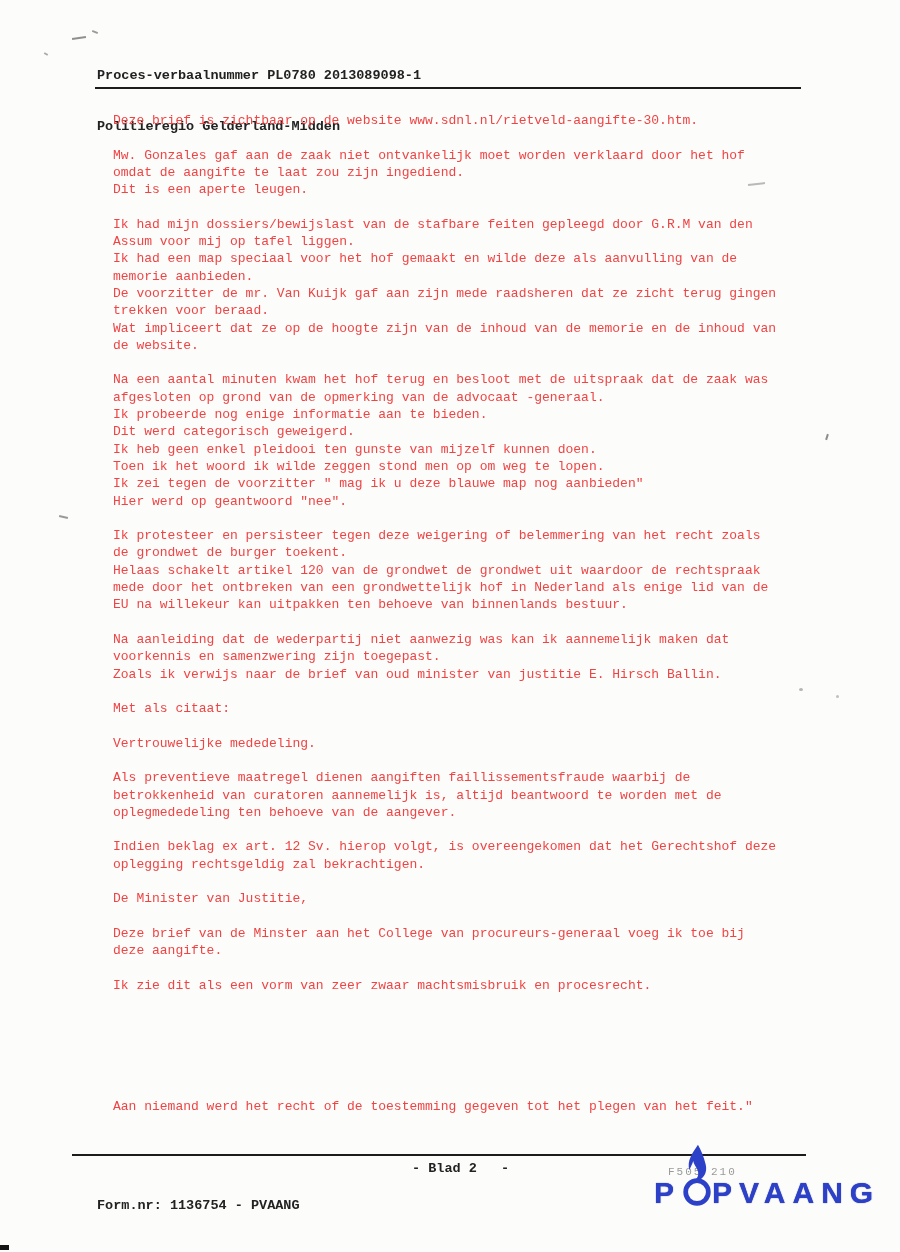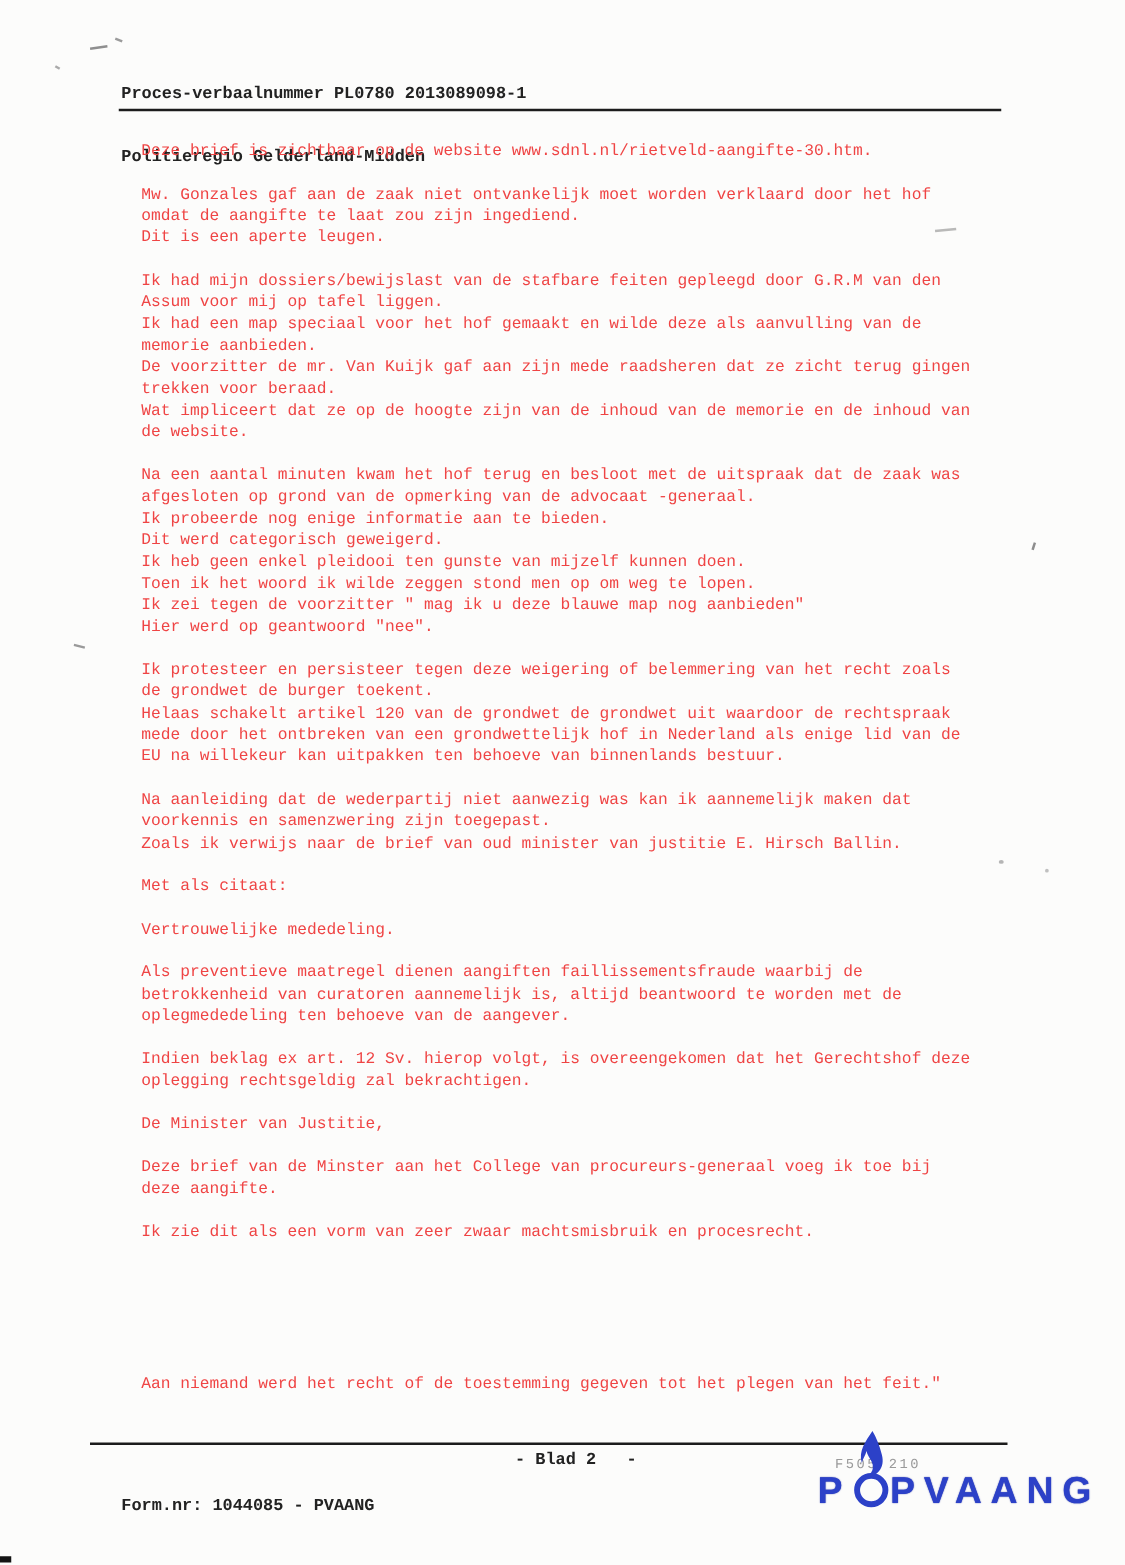--- a/index.html
+++ b/index.html
@@ -84,21 +84,21 @@
   <div class="header">
     <div>Proces-verbaalnummer PL0780 2013089098-1</div>
     <div>Politieregio Gelderland-Midden</div>
   </div>
   <div class="rule-top"></div>
 
   <div class="body-text"><div class="line">Deze brief is zichtbaar op de website www.sdnl.nl/rietveld-aangifte-30.htm.</div><div class="line">&nbsp;</div><div class="line">Mw. Gonzales gaf aan de zaak niet ontvankelijk moet worden verklaard door het hof</div><div class="line">omdat de aangifte te laat zou zijn ingediend.</div><div class="line">Dit is een aperte leugen.</div><div class="line">&nbsp;</div><div class="line">Ik had mijn dossiers/bewijslast van de stafbare feiten gepleegd door G.R.M van den</div><div class="line">Assum voor mij op tafel liggen.</div><div class="line">Ik had een map speciaal voor het hof gemaakt en wilde deze als aanvulling van de</div><div class="line">memorie aanbieden.</div><div class="line">De voorzitter de mr. Van Kuijk gaf aan zijn mede raadsheren dat ze zicht terug gingen</div><div class="line">trekken voor beraad.</div><div class="line">Wat impliceert dat ze op de hoogte zijn van de inhoud van de memorie en de inhoud van</div><div class="line">de website.</div><div class="line">&nbsp;</div><div class="line">Na een aantal minuten kwam het hof terug en besloot met de uitspraak dat de zaak was</div><div class="line">afgesloten op grond van de opmerking van de advocaat -generaal.</div><div class="line">Ik probeerde nog enige informatie aan te bieden.</div><div class="line">Dit werd categorisch geweigerd.</div><div class="line">Ik heb geen enkel pleidooi ten gunste van mijzelf kunnen doen.</div><div class="line">Toen ik het woord ik wilde zeggen stond men op om weg te lopen.</div><div class="line">Ik zei tegen de voorzitter " mag ik u deze blauwe map nog aanbieden"</div><div class="line">Hier werd op geantwoord "nee".</div><div class="line">&nbsp;</div><div class="line">Ik protesteer en persisteer tegen deze weigering of belemmering van het recht zoals</div><div class="line">de grondwet de burger toekent.</div><div class="line">Helaas schakelt artikel 120 van de grondwet de grondwet uit waardoor de rechtspraak</div><div class="line">mede door het ontbreken van een grondwettelijk hof in Nederland als enige lid van de</div><div class="line">EU na willekeur kan uitpakken ten behoeve van binnenlands bestuur.</div><div class="line">&nbsp;</div><div class="line">Na aanleiding dat de wederpartij niet aanwezig was kan ik aannemelijk maken dat</div><div class="line">voorkennis en samenzwering zijn toegepast.</div><div class="line">Zoals ik verwijs naar de brief van oud minister van justitie E. Hirsch Ballin.</div><div class="line">&nbsp;</div><div class="line">Met als citaat:</div><div class="line">&nbsp;</div><div class="line">Vertrouwelijke mededeling.</div><div class="line">&nbsp;</div><div class="line">Als preventieve maatregel dienen aangiften faillissementsfraude waarbij de</div><div class="line">betrokkenheid van curatoren aannemelijk is, altijd beantwoord te worden met de</div><div class="line">oplegmededeling ten behoeve van de aangever.</div><div class="line">&nbsp;</div><div class="line">Indien beklag ex art. 12 Sv. hierop volgt, is overeengekomen dat het Gerechtshof deze</div><div class="line">oplegging rechtsgeldig zal bekrachtigen.</div><div class="line">&nbsp;</div><div class="line">De Minister van Justitie,</div><div class="line">&nbsp;</div><div class="line">Deze brief van de Minster aan het College van procureurs-generaal voeg ik toe bij</div><div class="line">deze aangifte.</div><div class="line">&nbsp;</div><div class="line">Ik zie dit als een vorm van zeer zwaar machtsmisbruik en procesrecht.</div><div class="line">&nbsp;</div><div class="line">&nbsp;</div><div class="line">&nbsp;</div><div class="line">&nbsp;</div><div class="line">&nbsp;</div><div class="line">&nbsp;</div><div class="line">Aan niemand werd het recht of de toestemming gegeven tot het plegen van het feit."</div></div>
 
   <div class="rule-bottom"></div>
   <div class="footer-left">
-    <div>Form.nr: 1044085 - PVAANG</div>
+    <div>Form.nr: 1136754 - PVAANG</div>
     <div>Exemplaar bestemd voor de aangever</div>
   </div>
   <div class="footer-blad">- Blad 2   -</div>
 
   <div class="stamp">F505 210</div>
 
   <div class="logo">
     <span class="letters">P</span>
     <span>
       <svg width="34" height="64" viewBox="0 0 36 66">

